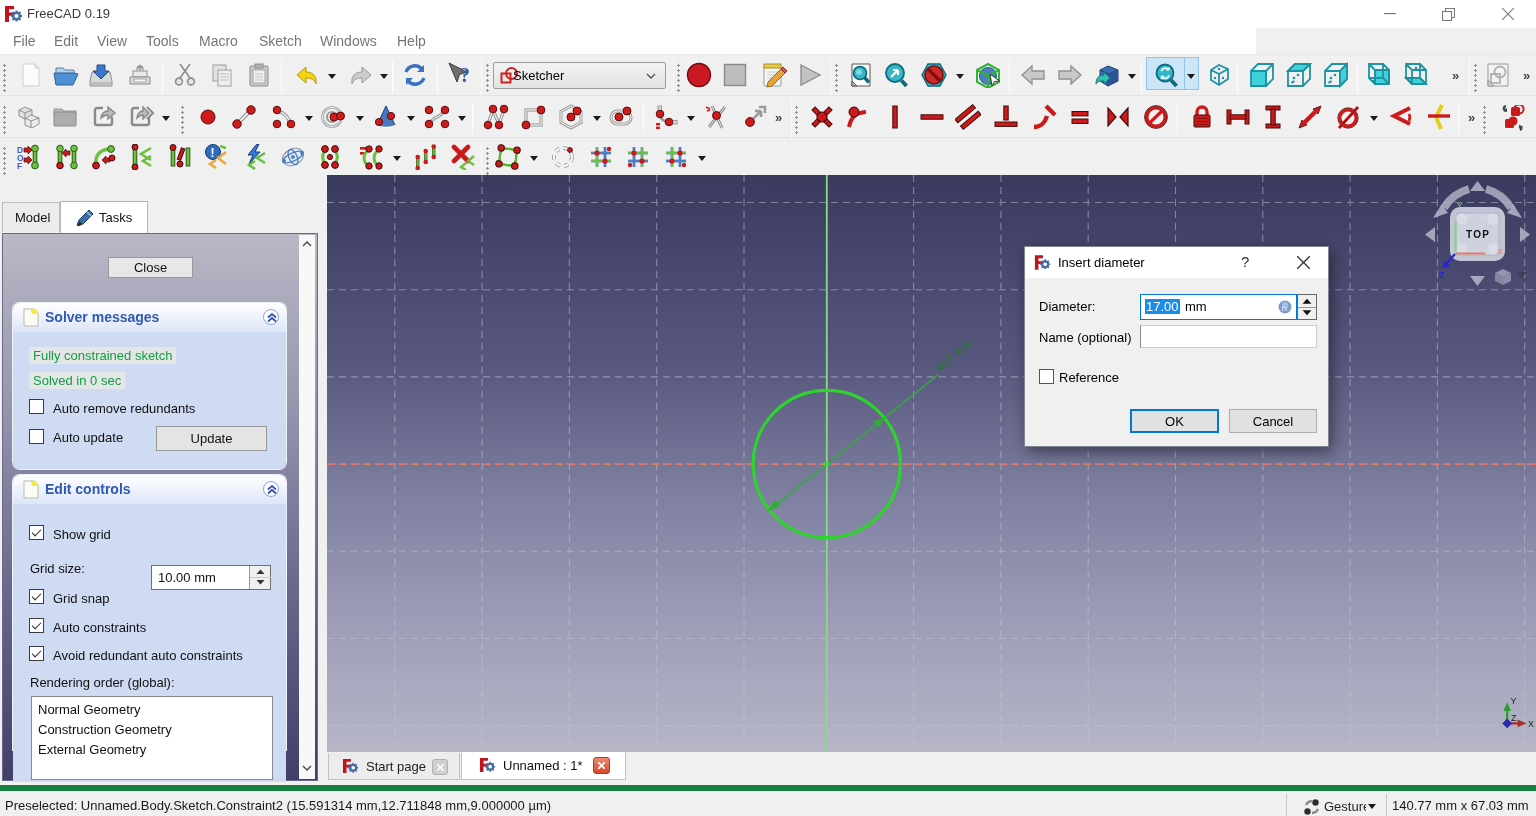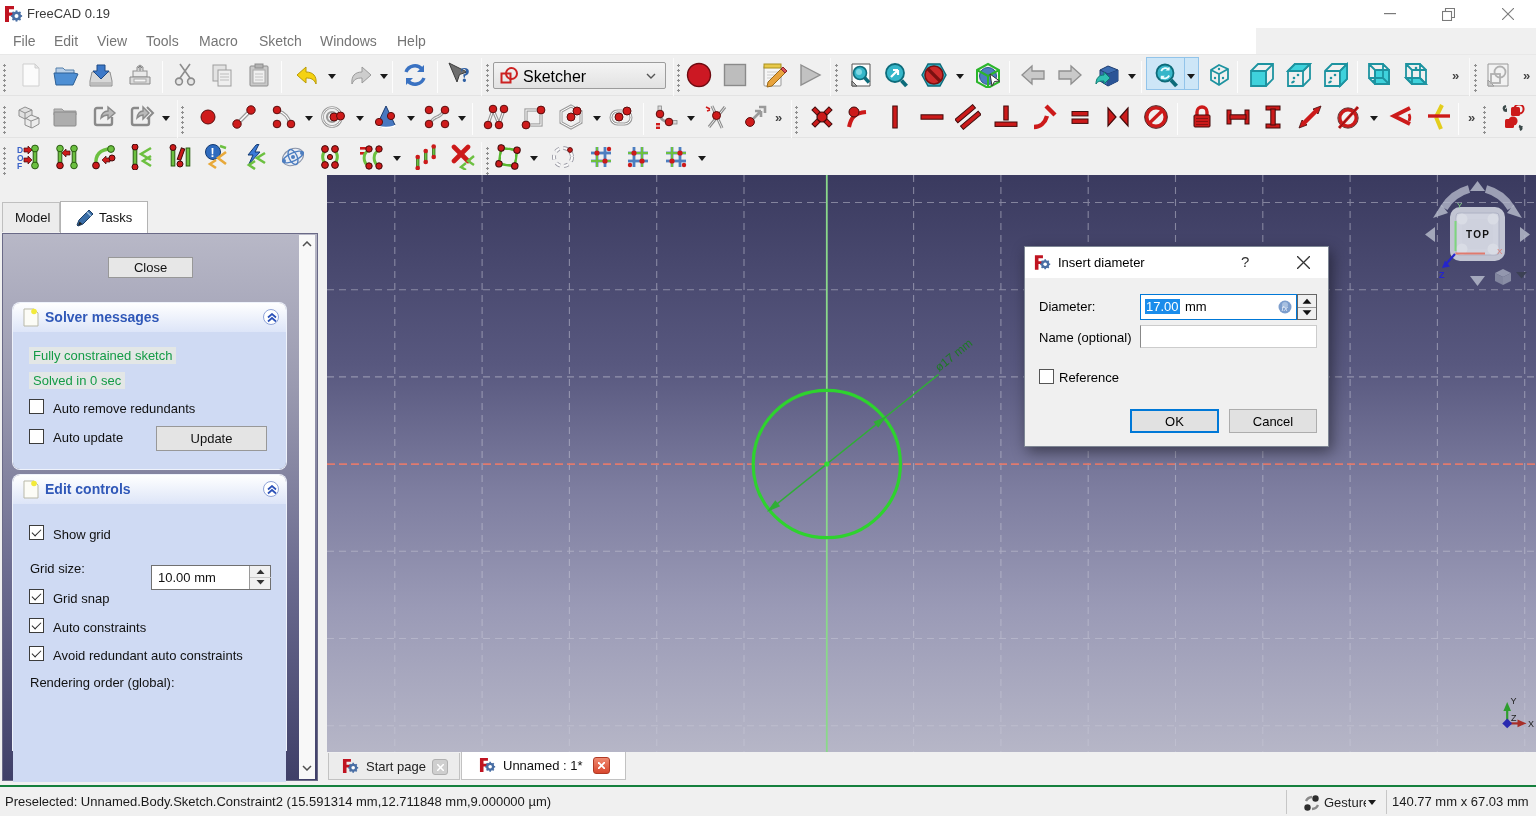--- a/index.html
+++ b/index.html
@@ -37,21 +37,21 @@
 .cb{position:absolute;width:15px;height:15px;background:#fff;border:1px solid #3c3c3c;}
 .ck::after{content:"";position:absolute;left:2px;top:2.5px;width:8px;height:4px;border-left:1.8px solid #2a2a2a;border-bottom:1.8px solid #2a2a2a;transform:rotate(-45deg);}
 .lbl{position:absolute;font-size:13px;color:#101010;}
 .greent{position:absolute;font-size:13px;color:#149b46;background:#e3e7e6;padding:1px 4px;}
 .btn{position:absolute;background:#e4e4e4;border:1px solid #989898;font-size:13px;color:#111;text-align:center;}
 
 #viewport{position:absolute;left:327px;top:175px;width:1209px;height:577px;background:linear-gradient(180deg,#3a3a5f 0%,#58587f 33%,#7e7ea0 55%,#9a9ab6 75%,#b6b6c7 100%);overflow:hidden;}
 
 #mditabs{position:absolute;left:327px;top:752px;width:1209px;height:33px;background:#f0f0f0;}
 
-#statusbar{position:absolute;left:0;top:785px;width:1536px;height:31px;background:#f0f0f0;border-top:2px solid #15803d;}
+#statusbar{position:absolute;left:0;top:785px;width:1536px;height:31px;background:#f0f0f0;border-top:6px solid #15803d;}
 #status-left{position:absolute;left:5px;top:7px;font-size:13px;color:#1a1a1a;}
 
 #dialog{position:absolute;left:697px;top:71px;width:305px;height:201px;background:#f0f0f0;border:1px solid #7e8694;box-shadow:3px 5px 14px rgba(0,0,0,0.45);}
 #dlg-title{position:absolute;left:0;top:0;width:100%;height:31px;background:#ffffff;}
 </style>
 </head>
 <body>
 <div id="app">
   <div id="titlebar">
     <svg class="abs" style="left:4px;top:5px" width="19" height="18" viewBox="0 0 19 18">
@@ -162,21 +162,21 @@
         <path d="M2 1 l8 19 2.5 -7.5 7.5 -2.5 Z" fill="#6e6e6e" stroke="#3c3c3c"></path>
         <text x="13" y="20" font-size="20" font-weight="bold" fill="#2e5fa3" font-family="Liberation Serif">?</text>
       </svg>
     <div class="tedge" style="left:481px;top:3px;height:38px"></div>
     <div class="grip" style="left:486px;top:8px;height:30px"></div>
     <div class="abs" style="left:493px;top:7px;width:173px;height:27px;background:linear-gradient(180deg,#f4f4f4,#e2e2e2);border:1px solid #9c9c9c;border-radius:2px">
       <svg class="abs" style="left:6px;top:4px" width="19" height="18" viewBox="0 0 19 18" fill="none" stroke="#cc2222" stroke-width="2">
           <rect x="1.5" y="6.5" width="9" height="9"></rect>
           <circle cx="11.5" cy="6.5" r="5.5"></circle>
         </svg>
-      <div class="abs" style="left:29px;top:5px;font-size:16px;color:#000">Sketcher</div>
+      <div class="abs" style="left:19px;top:5px;font-size:13px;color:#000">Sketcher</div>
       <svg class="abs" style="left:152px;top:10px" width="10" height="6" viewBox="0 0 10 6" fill="none" stroke="#555" stroke-width="1.4">
           <path d="M1 1 l4 4 4 -4"></path>
         </svg>
     </div>
     <div class="tedge" style="left:673px;top:3px;height:38px"></div>
     <div class="grip" style="left:677px;top:8px;height:30px"></div>
     <svg class="ic" style="left:686px;top:7px" viewBox="0 0 26 26">
         <circle cx="13" cy="13" r="11.5" fill="#cc1823" stroke="#6d0a10" stroke-width="1.4"></circle>
       </svg>
     <svg class="ic" style="left:722px;top:7px" viewBox="0 0 26 26">
@@ -789,20 +789,25 @@
             <div class="abs" style="left:0;top:11px;width:21px;height:1px;background:#c9c9c9"></div>
           </div>
         </div>
         <div class="cb ck" style="left:16px;top:114px"></div>
         <div class="lbl" style="left:40px;top:116px">Grid snap</div>
         <div class="cb ck" style="left:16px;top:143px"></div>
         <div class="lbl" style="left:40px;top:145px">Auto constraints</div>
         <div class="cb ck" style="left:16px;top:171px"></div>
         <div class="lbl" style="left:40px;top:173px">Avoid redundant auto constraints</div>
         <div class="lbl" style="left:17px;top:200px">Rendering order (global):</div>
+        <div class="abs" style="left:18px;top:221px;width:242px;height:84px;background:#fff;border:1px solid #8a8a8a;overflow:hidden">
+          <div class="lbl" style="left:6px;top:5px">Normal Geometry</div>
+          <div class="lbl" style="left:6px;top:25px">Construction Geometry</div>
+          <div class="lbl" style="left:6px;top:45px">External Geometry</div>
+        </div>
       </div>
     </div>
   </div>
   <div id="viewport">
     <svg class="abs" style="left:0;top:0" width="1209" height="577" viewBox="0 0 1209 577">
 
       <g stroke="#c9c9d8" stroke-width="1.1" stroke-dasharray="7 5" opacity="0.5">
         <line x1="67.8" y1="0" x2="67.8" y2="577"></line>
           <line x1="155.1" y1="0" x2="155.1" y2="577"></line>
           <line x1="242.4" y1="0" x2="242.4" y2="577"></line>

